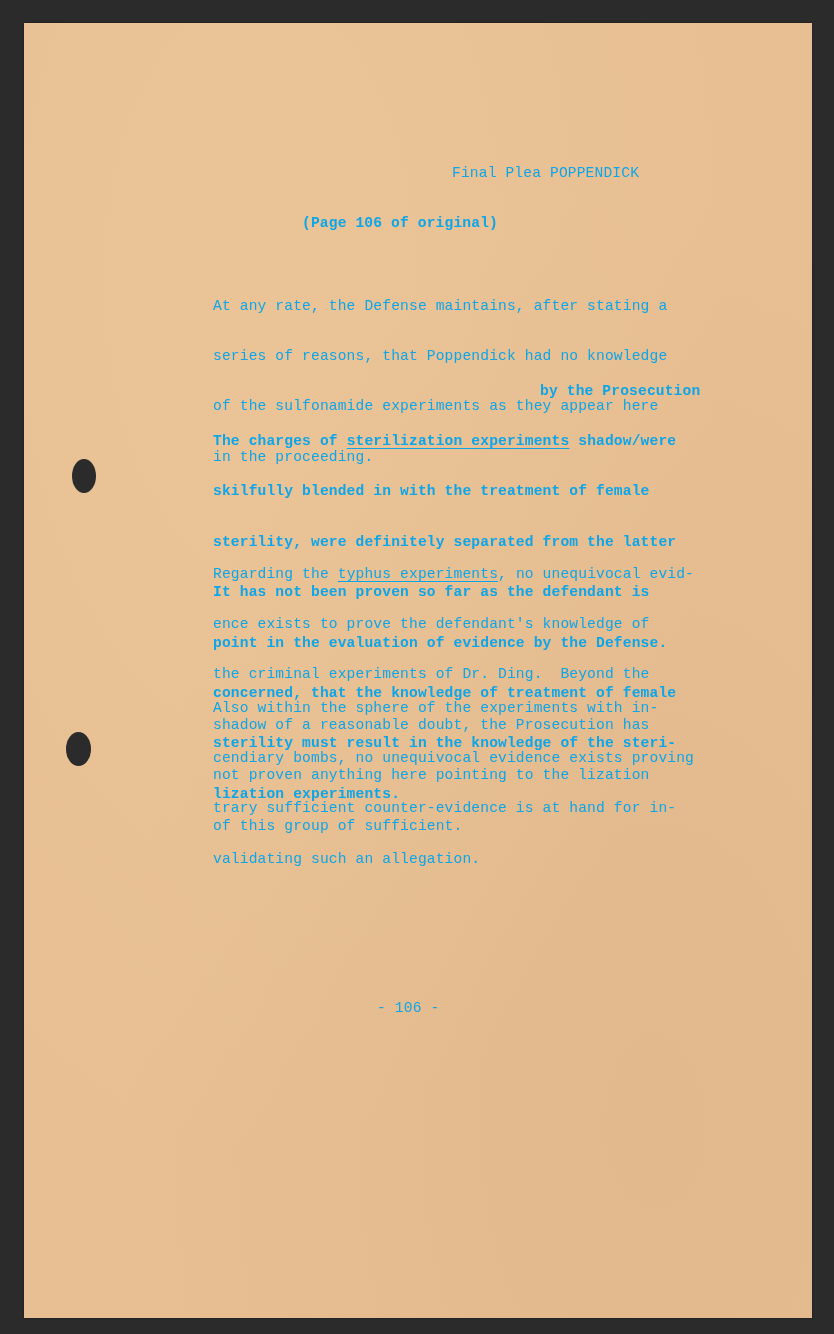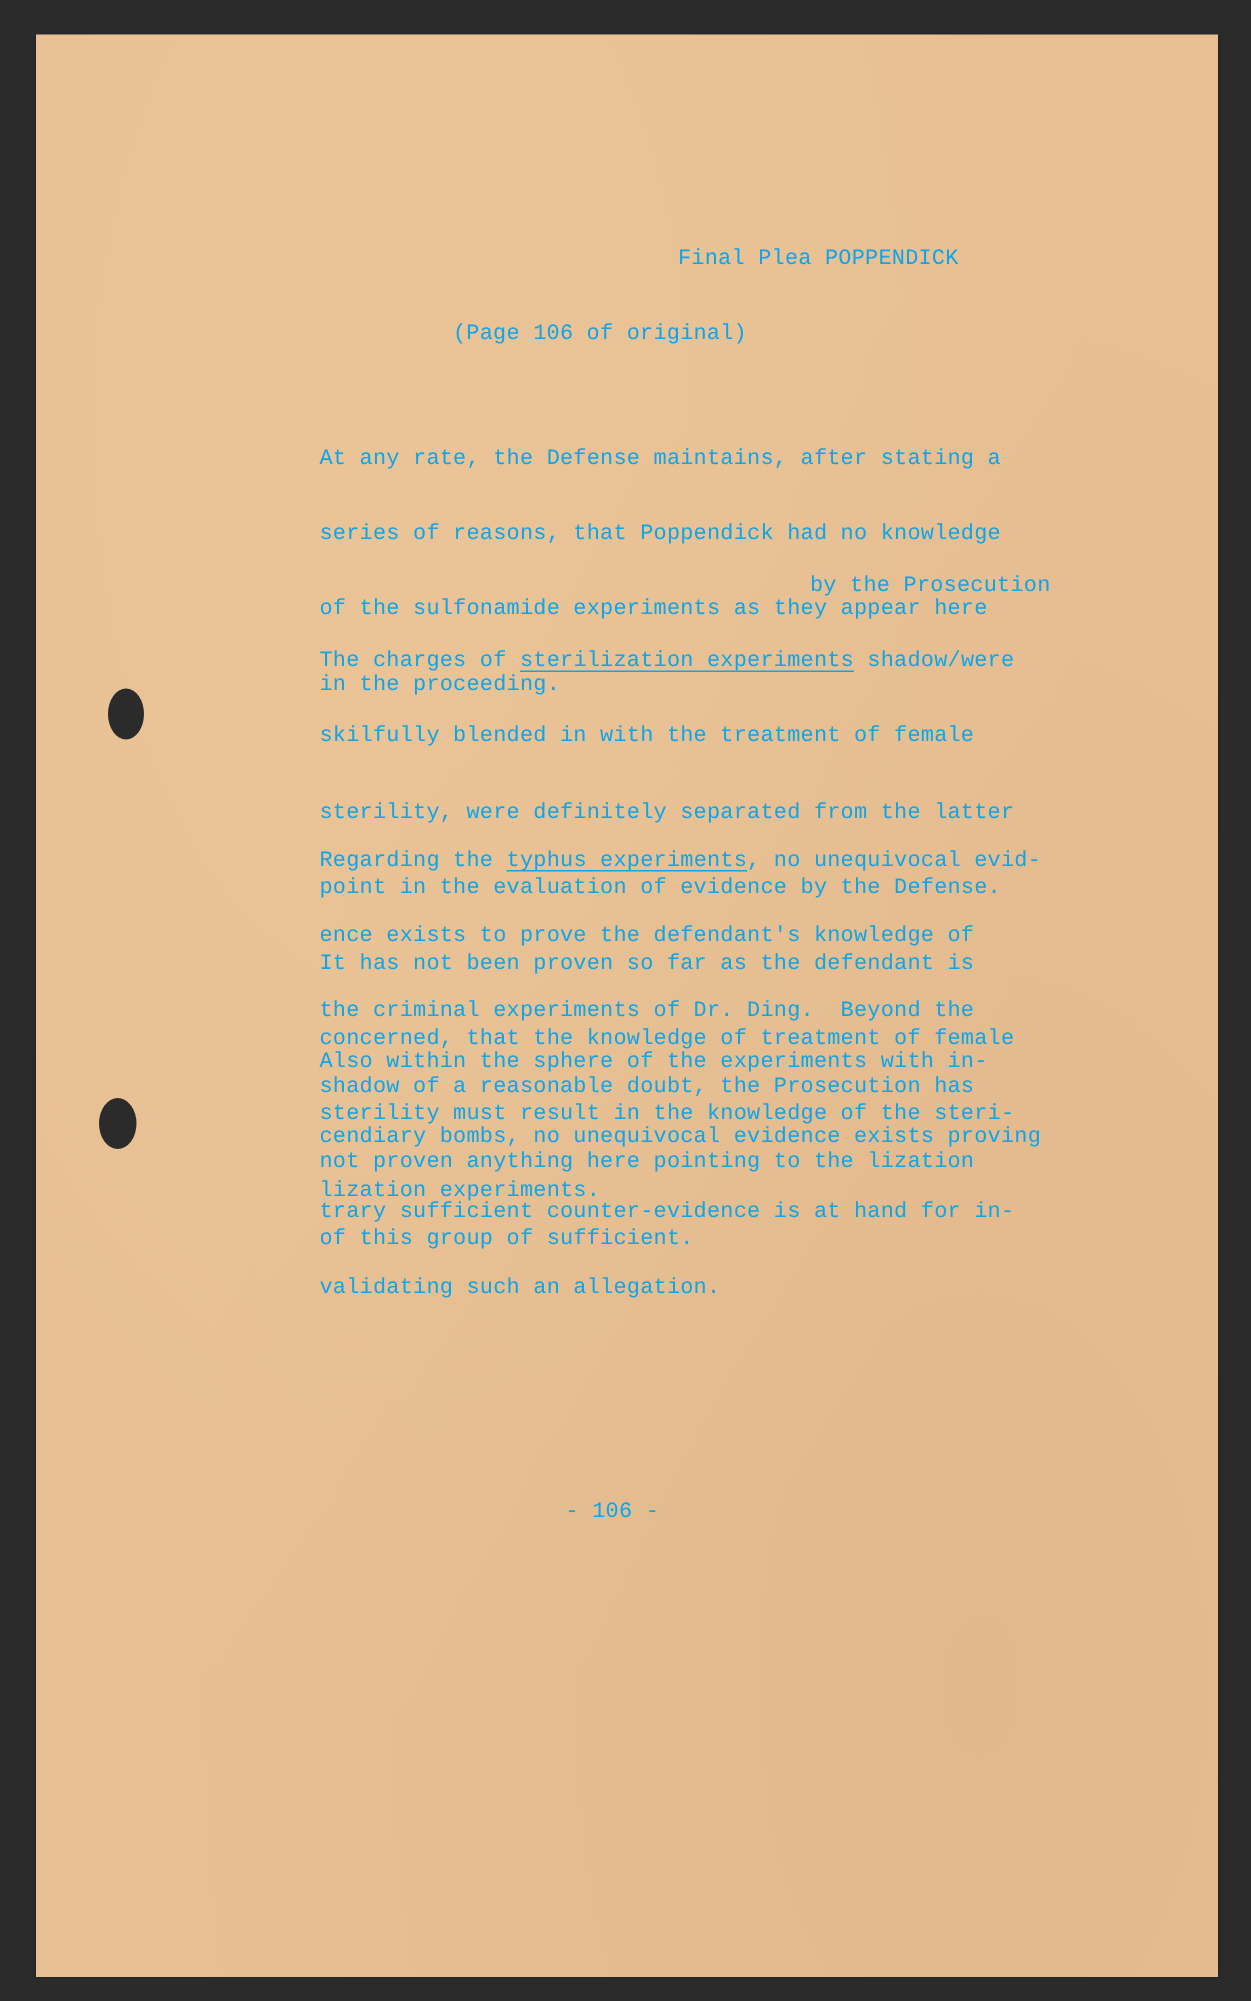--- a/index.html
+++ b/index.html
@@ -36,25 +36,25 @@
 
   .typed {
     position: absolute;
     color: #0ea5e9;
     font-size: 14.6px;
     line-height: 16.8px;
     white-space: pre;
     letter-spacing: 0.15px;
   }
   .header-title { left: 452px; top: 165px; }
-  .page-ref { left: 302px; top: 215px; }
+  .page-ref { left: 302px; top: 215px; font-weight: bold; }
 
   .para { left: 213px; }
   .p1 { top: 264px; }
-  .p2 { top: 349px; }
+  .p2 { top: 349px; font-weight: bold; }
   .p3 { top: 532px; }
   .p4 { top: 666px; }
 
   .line { display: block; height: 16.8px; }
   .u { text-decoration: underline; text-underline-offset: 3px; text-decoration-thickness: 1px; }
 
   .page-number { left: 377px; top: 1000px; text-align: center; }
 </style>
 </head>
 <body>
@@ -72,22 +72,22 @@
   <span class="line">series of reasons, that Poppendick had no knowledge</span>
   <span class="line">of the sulfonamide experiments as they appear here</span>
   <span class="line">in the proceeding.</span>
 </div>
 
 <div class="typed para p2">
   <span class="line" style="padding-left:327px;">by the Prosecution</span>
   <span class="line"><span>The charges of </span><span class="u">sterilization experiments</span><span> shadow/were</span></span>
   <span class="line">skilfully blended in with the treatment of female</span>
   <span class="line">sterility, were definitely separated from the latter</span>
+  <span class="line">It has not been proven so far as the defendant is</span>
   <span class="line">point in the evaluation of evidence by the Defense.</span>
-  <span class="line">It has not been proven so far as the defendant is</span>
   <span class="line">concerned, that the knowledge of treatment of female</span>
   <span class="line">sterility must result in the knowledge of the steri-</span>
   <span class="line">lization experiments.</span>
 </div>
 
 <div class="typed para p3">
   <span class="line"><span>Regarding the </span><span class="u">typhus experiments</span><span>, no unequivocal evid-</span></span>
   <span class="line">ence exists to prove the defendant's knowledge of</span>
   <span class="line">the criminal experiments of Dr. Ding.  Beyond the</span>
   <span class="line">shadow of a reasonable doubt, the Prosecution has</span>

